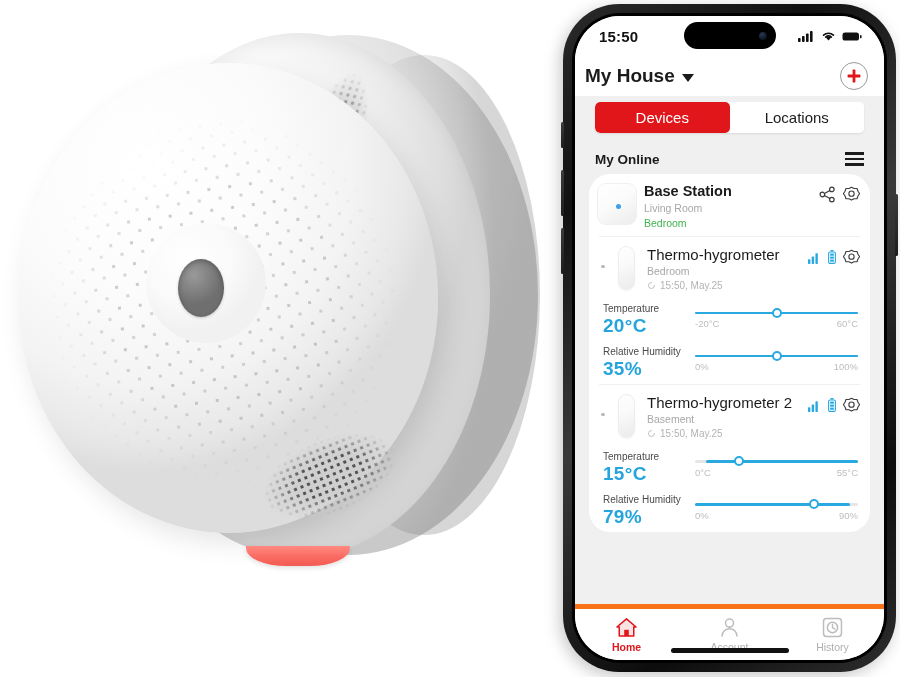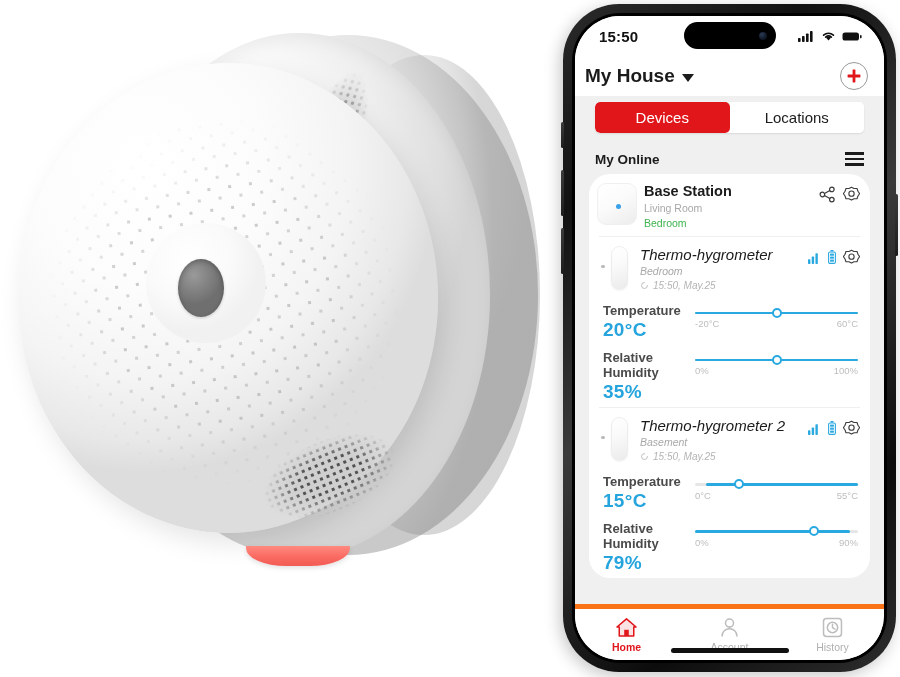--- a/index.html
+++ b/index.html
@@ -201,21 +201,21 @@
   .hamburger span { display: block; width: 19px; height: 2.6px; background: #1b1b1b; }
 
   
   .list {
     flex: 1 1 auto; background: #f0f0f0;
     padding: 0 14px; overflow: hidden;
   }
   .card { background: #fff; border-radius: 21px; overflow: hidden; }
 
   .drow { display: flex; align-items: flex-start; padding: 9px 10px 7px 8px; }
-  .drow.sub { padding-left: 22px; position: relative; font-style: italic; }
+  .drow.sub { padding-left: 29px; position: relative; }
   .dot-lead {
     position: absolute; left: 12px; top: 28px; width: 3.5px; height: 3.5px;
     border-radius: 50%; background: #b9b9b9;
   }
   .thumb-base {
     width: 40px; height: 42px; border-radius: 9px; flex: 0 0 40px;
     background: linear-gradient(150deg,#ffffff 0%,#fbfbfb 45%,#ececec 100%);
     border: 1px solid #f0f0f0;
     position: relative; margin-right: 7px;
   }
@@ -236,21 +236,21 @@
   .dstatus { font-size: 10.5px; color: #3fb24f; margin-top: 3px; }
   .dtime { font-size: 10px; color: #b3b3b3; margin-top: 3px;
            display: flex; align-items: center; gap: 4px; }
   .dicons { display: flex; align-items: center; gap: 7px; padding-top: 3px; }
 
   .divider { height: 1px; background: #efefef; margin: 0 10px; }
 
   
   .metric { display: flex; align-items: flex-start; padding: 5px 12px 4px 14px; }
   .m-left { flex: 0 0 92px; }
-  .m-label { font-size: 13px; color: #4a4a4a; font-weight: bold; }
+  .m-label { font-size: 10px; color: #4a4a4a; }
   .m-value { font-size: 19px; color: #25a4dd; font-weight: bold; margin-top: 1px; letter-spacing: .3px; }
   .m-slider { flex: 1 1 auto; padding-top: 9px; position: relative; }
   .track-bg { position: relative; height: 2.4px; background: #e6e6e6; border-radius: 2px; }
   .track-fill { position: absolute; top: 0; height: 2.4px; background: #2aa8e0; border-radius: 2px; }
   .thumb {
     position: absolute; top: 50%; width: 10px; height: 10px; border-radius: 50%;
     background: #fff; border: 2px solid #2aa8e0; transform: translate(-50%,-50%);
   }
   .m-ends { display: flex; justify-content: space-between; margin-top: 4px; }
   .m-ends span { font-size: 9.5px; color: #bdbdbd; }

